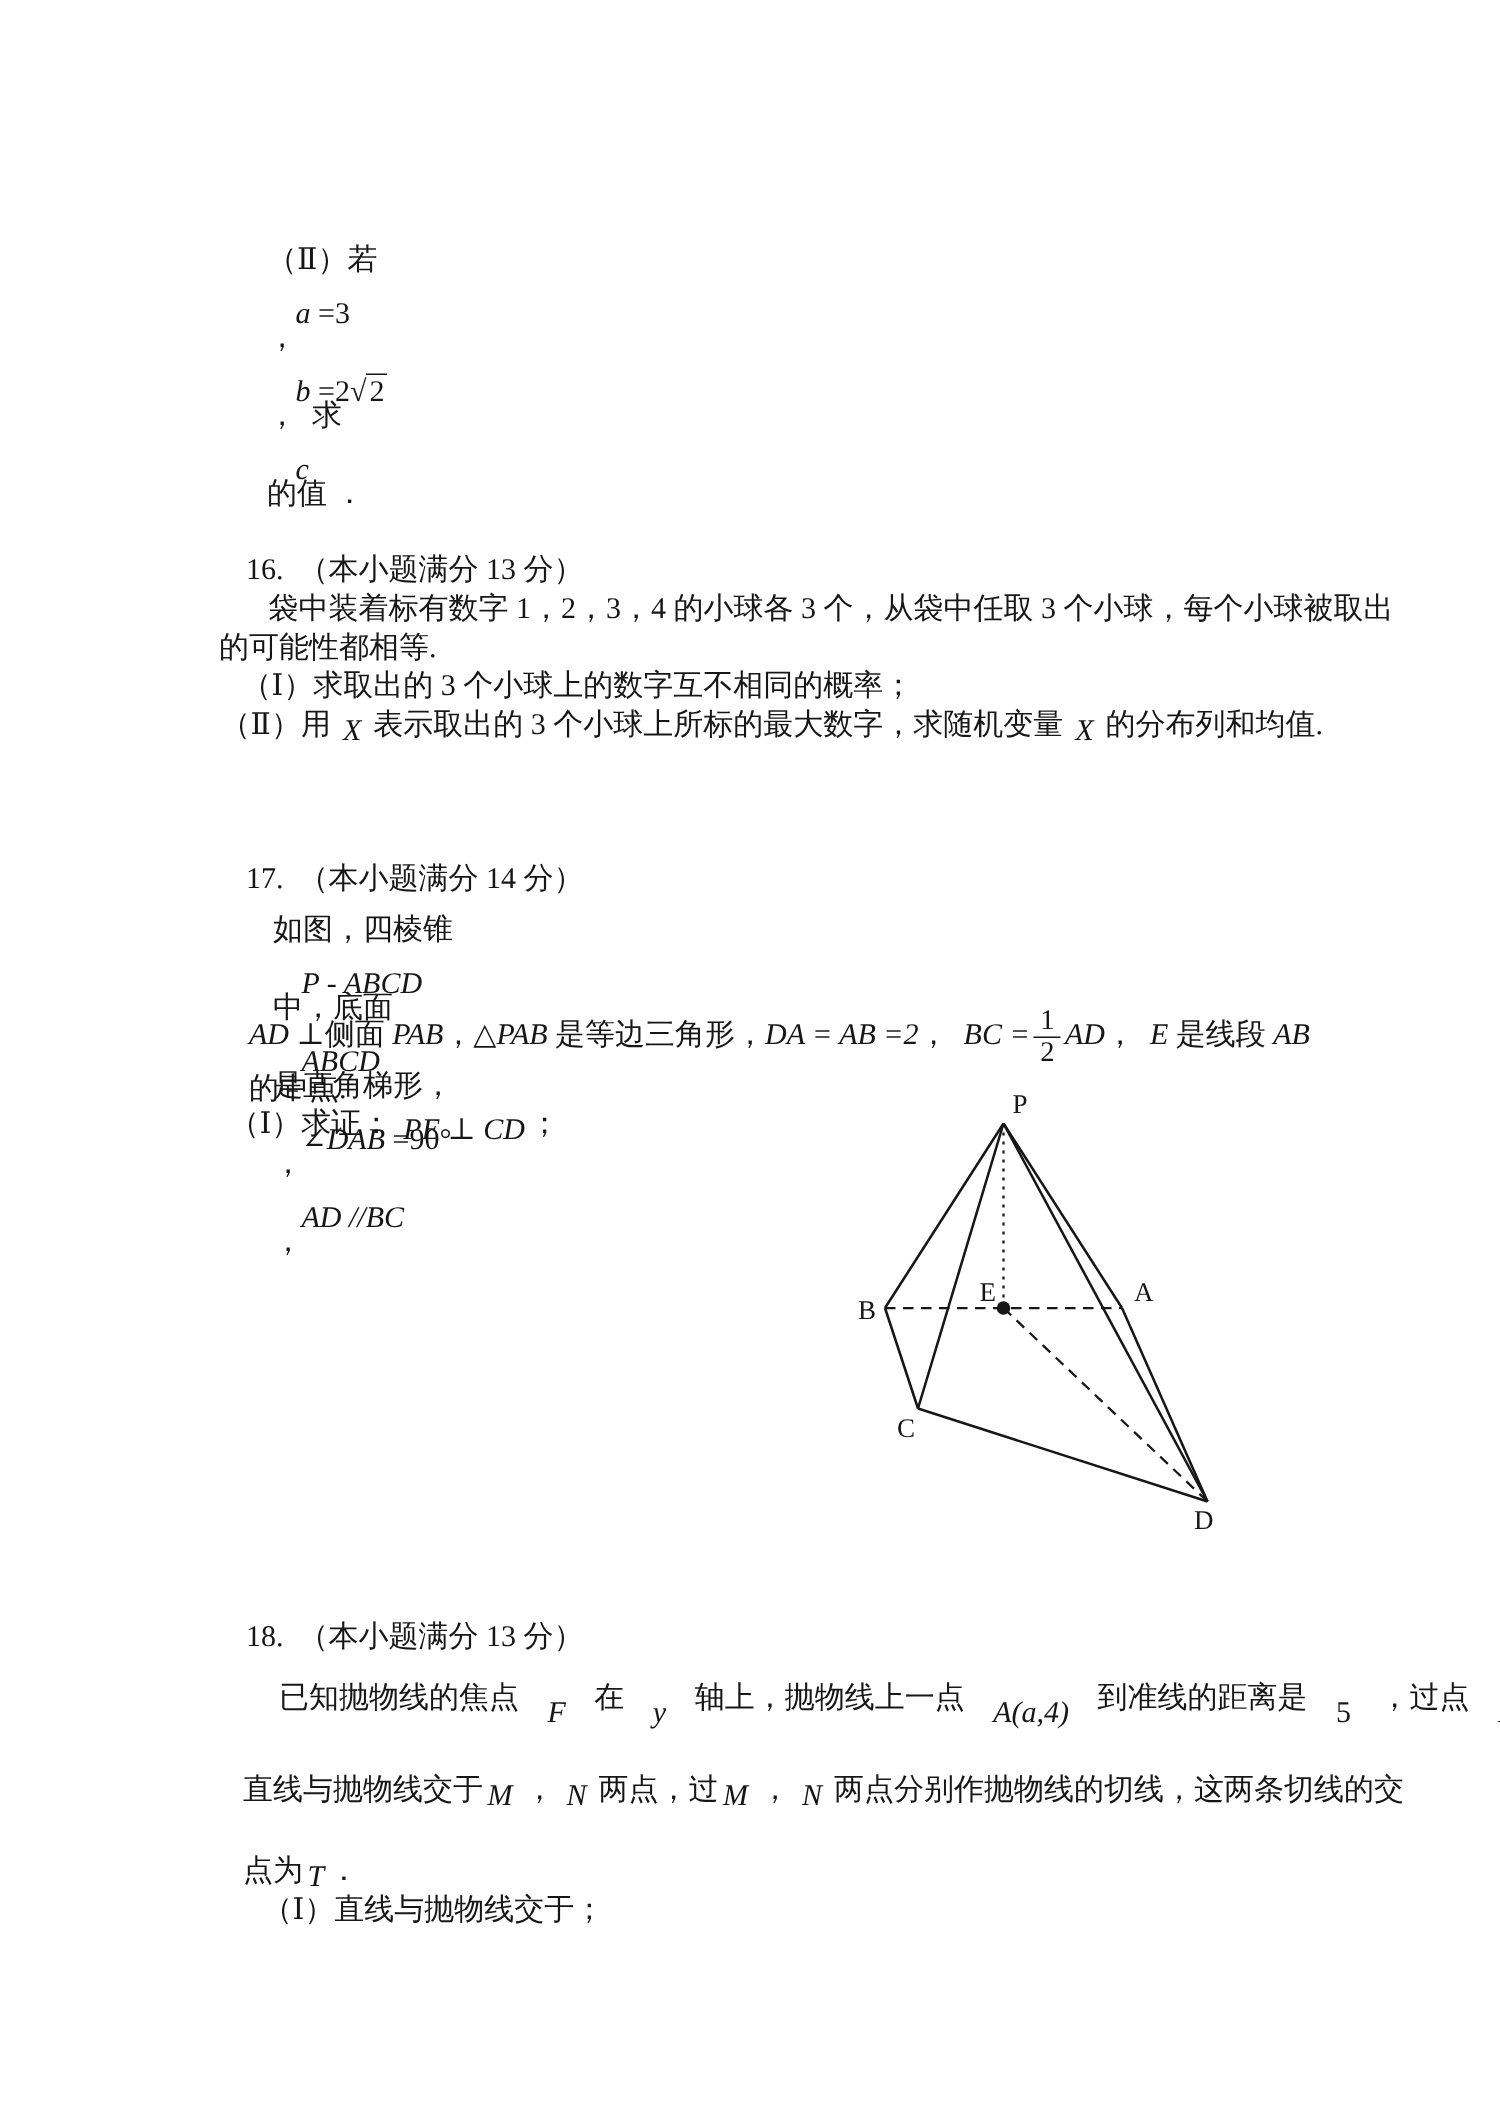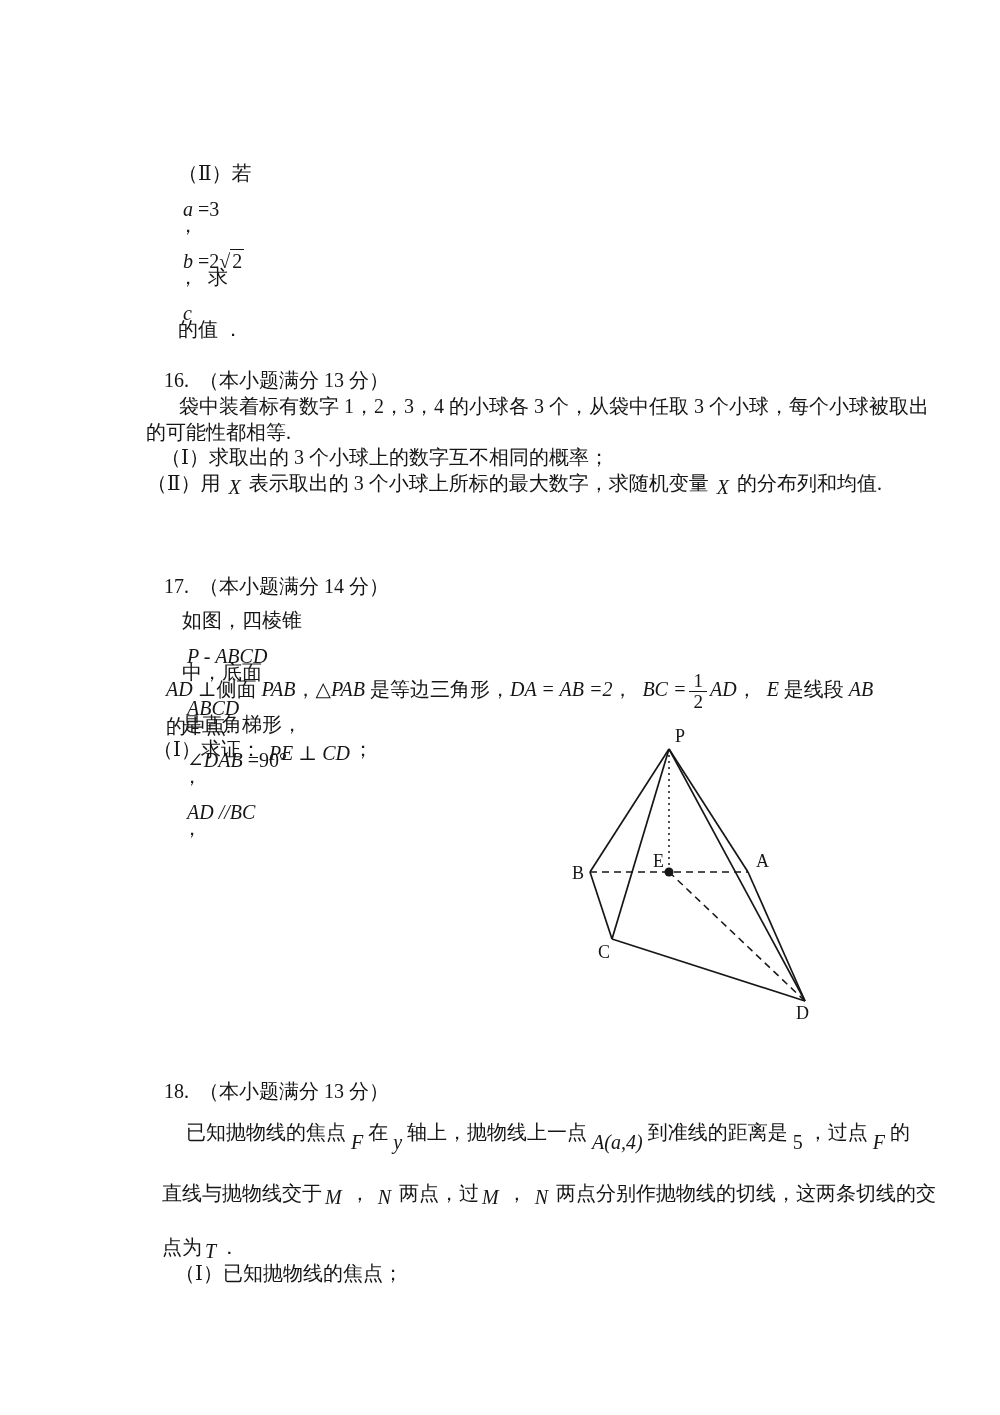--- a/index.html
+++ b/index.html
@@ -15,21 +15,21 @@
   .line{
     position:absolute;
     white-space:pre;
     font-size:20px;
     line-height:26px;
   }
   .cn{font-style:normal;}
   .mi{font-style:italic;}
   .mr{font-style:normal;}
   
-  .low{position:relative;top:10px;display:inline-block;margin:0 5px;}
+  .low{position:relative;top:10px;display:inline-block;margin:0 19px;}
   .low2{position:relative;top:4px;display:inline-block;margin:0 3px;}
   .radval{border-top:1.7px solid #161616;padding:0 2px;}
   .frac{
     display:inline-block;vertical-align:middle;
     text-align:center;line-height:1.05;margin:0 3px;
     font-size:19px;font-style:italic;
   }
   .frac .num{display:block;border-bottom:1.5px solid #161616;padding:0 4px;font-style:normal;}
   .frac .den{display:block;font-style:normal;}
   svg text{
@@ -122,16 +122,16 @@
   <div class="line" style="top:1093px;left:166px;">
     <span class="cn">已知抛物线的焦点</span><span class="low mi">F</span><span class="cn">在</span><span class="low mi">y</span><span class="cn">轴上，抛物线上一点</span><span class="low mi">A(a,4)</span><span class="cn">到准线的距离是</span><span class="low mr">5</span><span class="cn">，过点</span><span class="low mi">F</span><span class="cn">的</span>
   </div>
   <div class="line" style="top:1154px;left:142px;">
     <span class="cn">直线与抛物线交于</span><span class="low2 mi">M</span><span class="cn"> ， </span><span class="low2 mi">N</span><span class="cn"> 两点，过</span><span class="low2 mi">M</span><span class="cn"> ， </span><span class="low2 mi">N</span><span class="cn"> 两点分别作抛物线的切线，这两条切线的交</span>
   </div>
   <div class="line" style="top:1208px;left:142px;">
     <span class="cn">点为</span><span class="low2 mi">T</span><span class="cn">．</span>
   </div>
   <div class="line" style="top:1234px;left:155px;">
-    <span class="cn">（Ⅰ）已知抛物线的焦点；</span>
+    <span class="cn">（Ⅰ）直线与抛物线交于；</span>
   </div>
 
 </div>
 
 </body></html>

